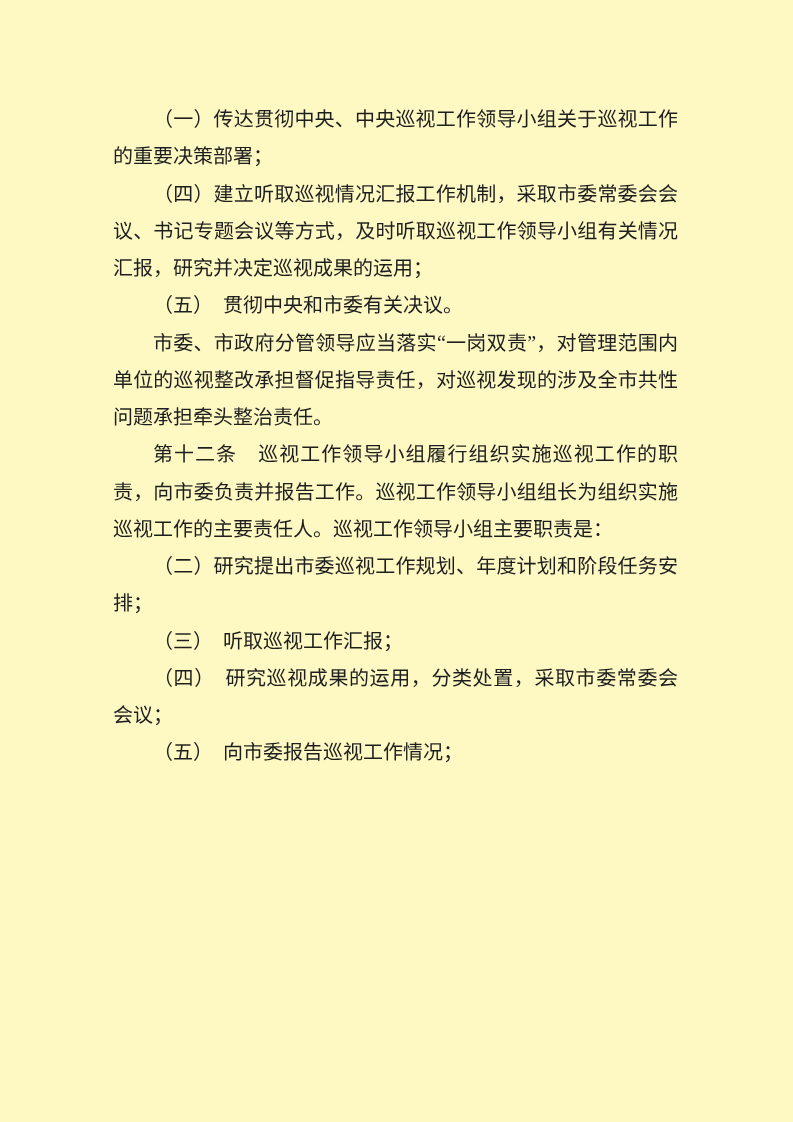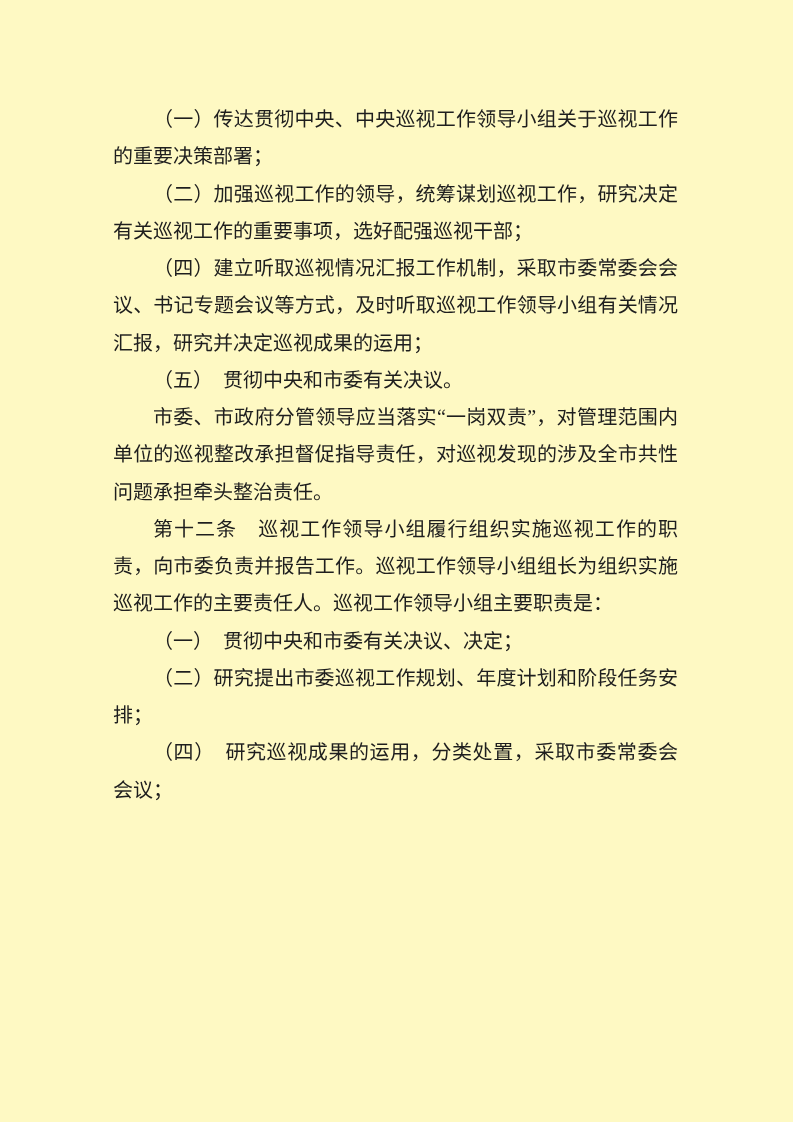--- a/index.html
+++ b/index.html
@@ -41,22 +41,22 @@
     text-indent: 2em;
     text-align: justify;
   }
 </style>
 </head>
 <body>
 
 <div class="page">
   <div class="doc-content">
     <p class="para">（一）传达贯彻中央、中央巡视工作领导小组关于巡视工作的重要决策部署；</p>
-    <p class="para">（二）加强巡视工作的领导，统筹谋划巡视工作，研究决定有关巡视工作的重要事项，选好配强巡视干部；</p>
     <p class="para">（四）建立听取巡视情况汇报工作机制，采取市委常委会会议、书记专题会议等方式，及时听取巡视工作领导小组有关情况汇报，研究并决定巡视成果的运用；</p>
     <p class="para">（五）　贯彻中央和市委有关决议。</p>
     <p class="para">市委、市政府分管领导应当落实“一岗双责”，对管理范围内单位的巡视整改承担督促指导责任，对巡视发现的涉及全市共性问题承担牵头整治责任。</p>
     <p class="para">第十二条　巡视工作领导小组履行组织实施巡视工作的职责，向市委负责并报告工作。巡视工作领导小组组长为组织实施巡视工作的主要责任人。巡视工作领导小组主要职责是：</p>
-    <p class="para">（一）　贯彻中央和市委有关决议、决定；</p>
     <p class="para">（二）研究提出市委巡视工作规划、年度计划和阶段任务安排；</p>
+    <p class="para">（三）　听取巡视工作汇报；</p>
     <p class="para">（四）　研究巡视成果的运用，分类处置，采取市委常委会会议；</p>
+    <p class="para">（五）　向市委报告巡视工作情况；</p>
   </div>
 </div>
 
 </body></html>

